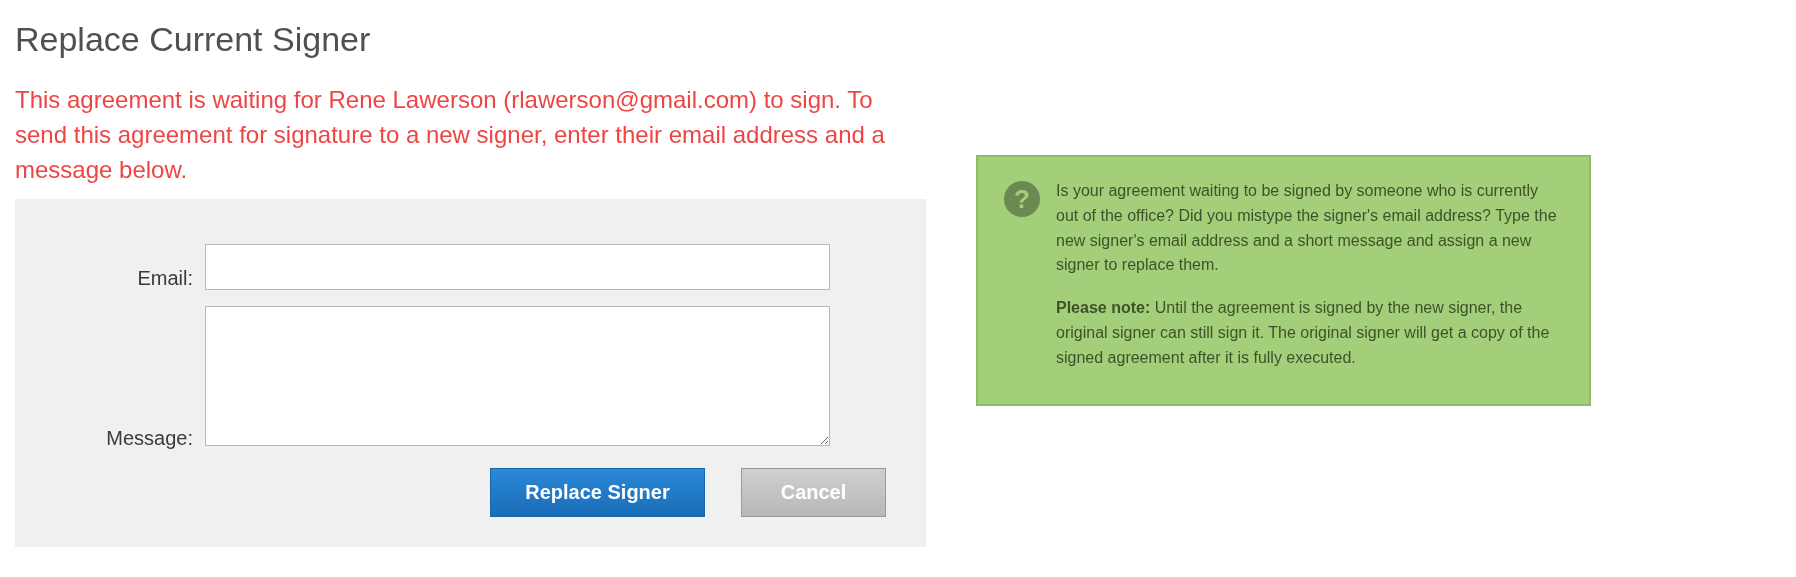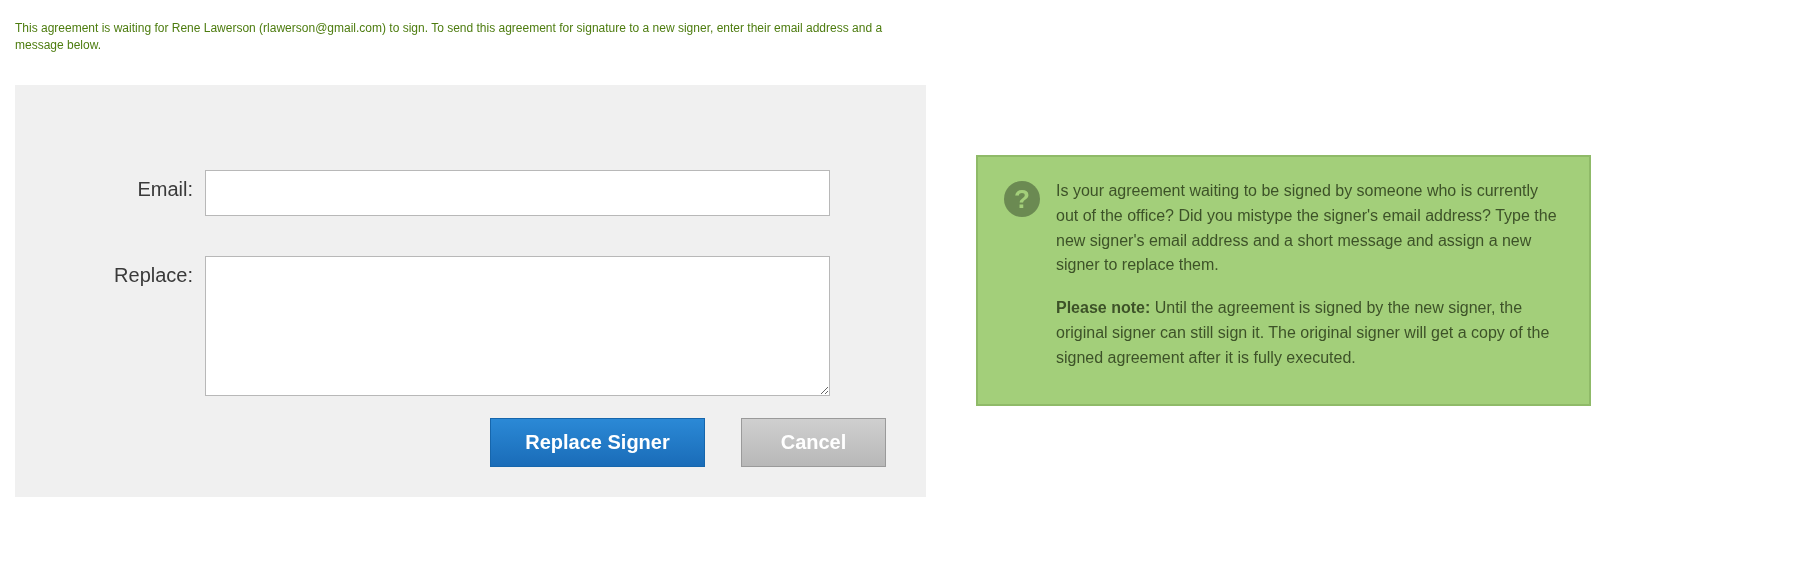--- a/index.html
+++ b/index.html
@@ -22,34 +22,33 @@
     .left-panel {
       flex: 0 0 895px;
     }
     h1 {
       font-size: 34px;
       font-weight: 300;
       color: #505050;
       margin-bottom: 24px;
     }
     .description {
-      font-size: 12px;
-      color: #4d7c0f;
+      font-size: 24px;
+      color: #ef4444;
       line-height: 1.45;
-      margin-bottom: 30px;
+      margin-bottom: 12px;
     }
     .form-panel {
       background: #f0f0f0;
       padding: 45px 40px 30px 40px;
     }
     .form-row {
       display: flex;
-      align-items: flex-start;
+      align-items: flex-end;
       margin-bottom: 16px;
-      margin-top: 40px;
     }
     .form-label {
       flex: 0 0 150px;
       text-align: right;
       padding-right: 12px;
       font-size: 20px;
       color: #3a3a3a;
       padding-top: 8px;
     }
     .form-input {
@@ -139,31 +138,32 @@
     }
     .info-content strong {
       font-weight: 700;
     }
   </style>
 </head>
 <body>
 
 <div class="container">
   <div class="left-panel">
+    <h1>Replace Current Signer</h1>
     <p class="description">This agreement is waiting for Rene Lawerson (rlawerson@gmail.com) to sign. To send this agreement for signature to a new signer, enter their email address and a message below.</p>
 
     <div class="form-panel">
       <div class="form-row">
         <div class="form-label">Email:</div>
         <div class="form-input">
           <input type="text" value="" style="">
         </div>
       </div>
       <div class="form-row">
-        <div class="form-label">Replace:</div>
+        <div class="form-label">Message:</div>
         <div class="form-input">
           <textarea style=""></textarea>
         </div>
       </div>
       <div class="button-row">
         <button class="btn btn-primary">Replace Signer</button>
         <button class="btn btn-secondary">Cancel</button>
       </div>
     </div>
   </div>

